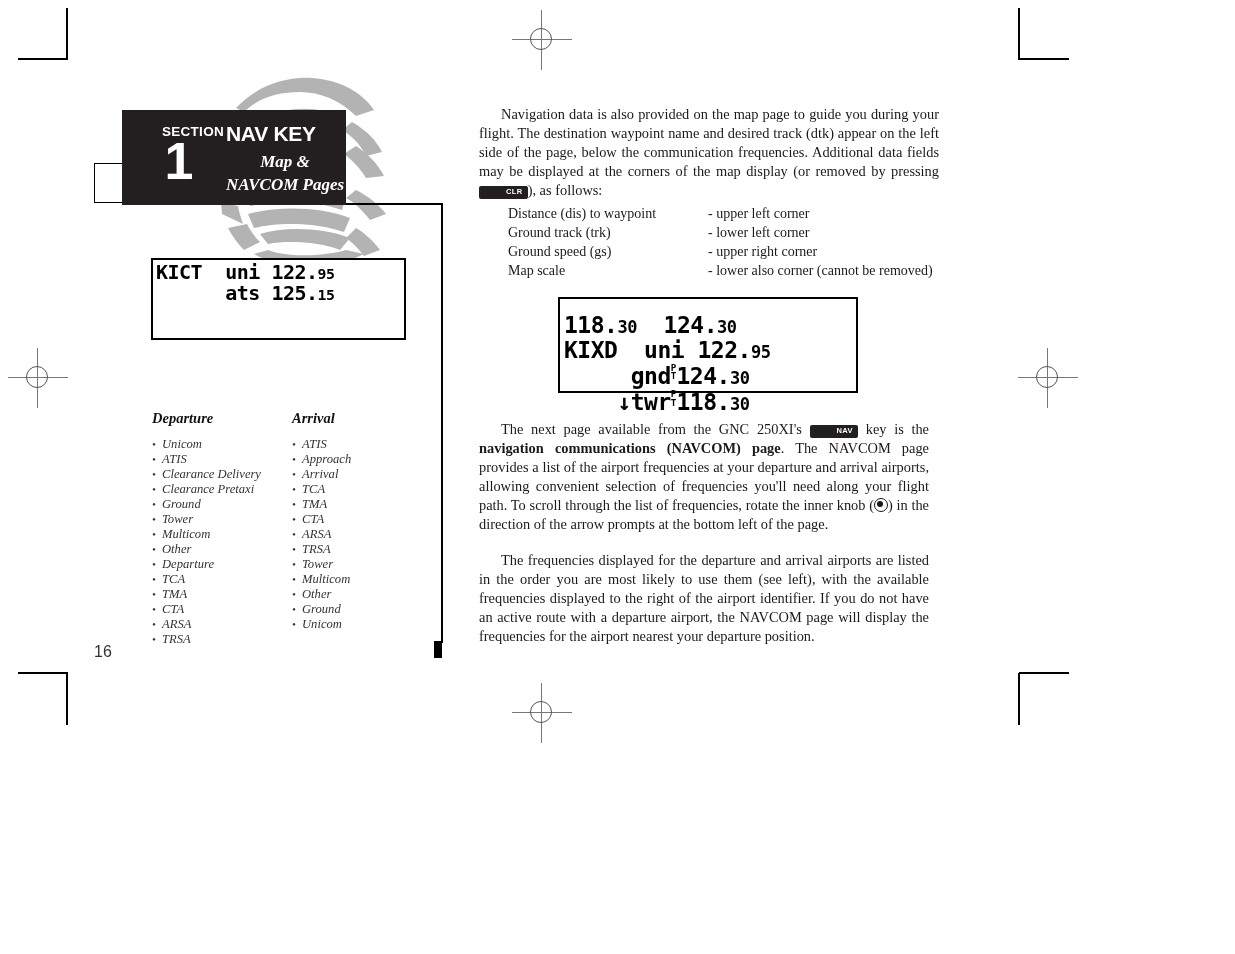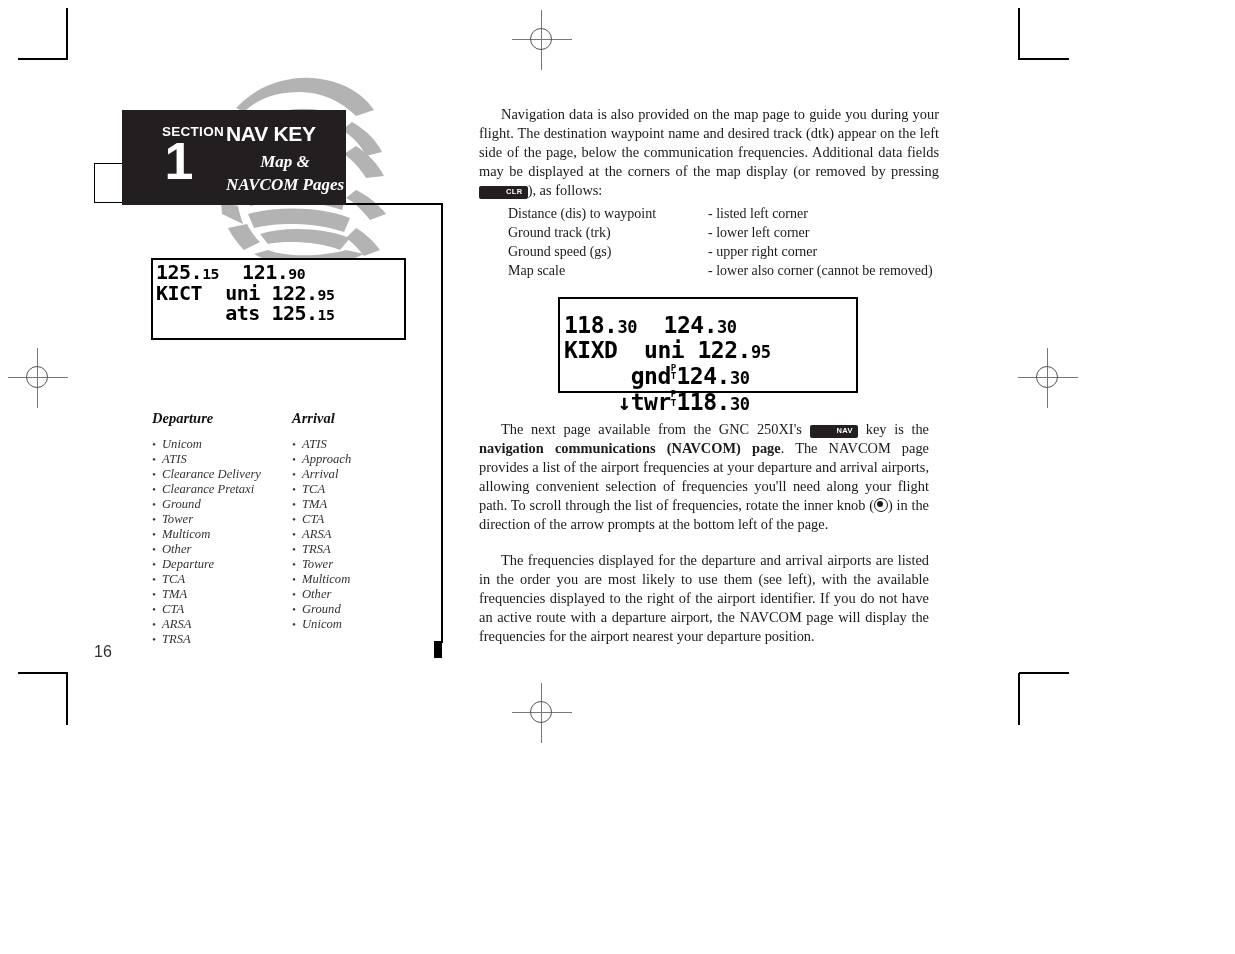--- a/index.html
+++ b/index.html
@@ -359,21 +359,20 @@
     <div class="sec-sub1">Map &amp;</div>
     <div class="sec-sub2">NAVCOM Pages</div>
   </div>
 
   <div class="sidebar-rule-top"></div>
   <div class="sidebar-rule-vert"></div>
   <div class="sidebar-tab-mark"></div>
 
   <div class="lcd lcd-1">
     <div class="lcd-rows">
-      <div class="lcd-line"><span>125.</span><span class="dec-small">15</span><span>  </span><span>121.</span><span class="dec-small">90</span></div>
       <div class="lcd-line"><span>KICT</span><span>  </span><span>uni</span><span> </span><span>122.</span><span class="dec-small">95</span></div>
       <div class="lcd-line"><span>      </span><span>ats</span><span> </span><span>125.</span><span class="dec-small">15</span></div>
     </div>
   </div>
 
   <div class="lcd lcd-2">
     <div class="lcd-rows">
       <div class="lcd-line"><span>118.</span><span class="dec-small">30</span><span>  </span><span>124.</span><span class="dec-small">30</span></div>
       <div class="lcd-line"><span>KIXD</span><span>  </span><span>uni</span><span> </span><span>122.</span><span class="dec-small">95</span></div>
       <div class="lcd-line"><span>     </span><span>gnd</span><span class="pt-mark"><i>P</i><i>T</i></span><span>124.</span><span class="dec-small">30</span></div>
@@ -422,21 +421,21 @@
   </div>
 
   <div class="page-number">16</div>
 
   <div class="para indent p1"><span>Navigation data is also provided on the map page to guide you during your flight. The destination waypoint name and desired track (dtk) appear on the left side of the page, below the communication frequencies.  Additional data fields may be displayed at the corners of the map display (or removed by pressing </span><span class="keycap">CLR</span><span>), as follows:</span></div>
 
   <table class="corner-table">
     <tbody>
         <tr>
       <td class="c1">Distance (dis) to waypoint</td>
-      <td>- listed left corner</td>
+      <td>- upper left corner</td>
     </tr>
     <tr>
       <td class="c1">Ground track (trk)</td>
       <td>- lower left corner</td>
     </tr>
     <tr>
       <td class="c1">Ground speed (gs)</td>
       <td>- upper right corner</td>
     </tr>
     <tr>

